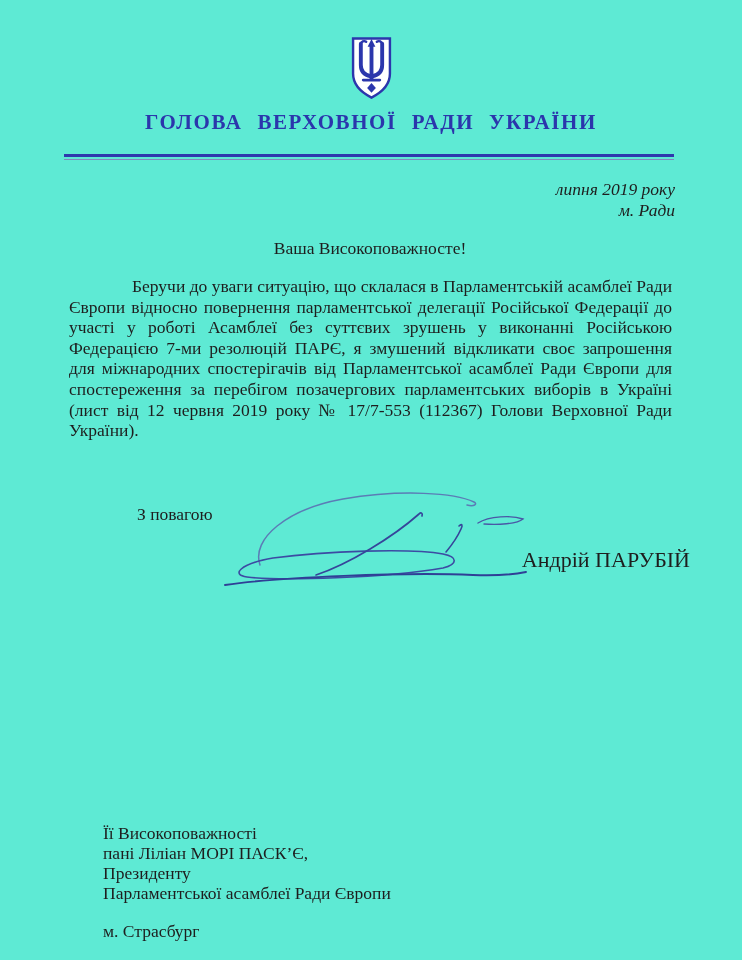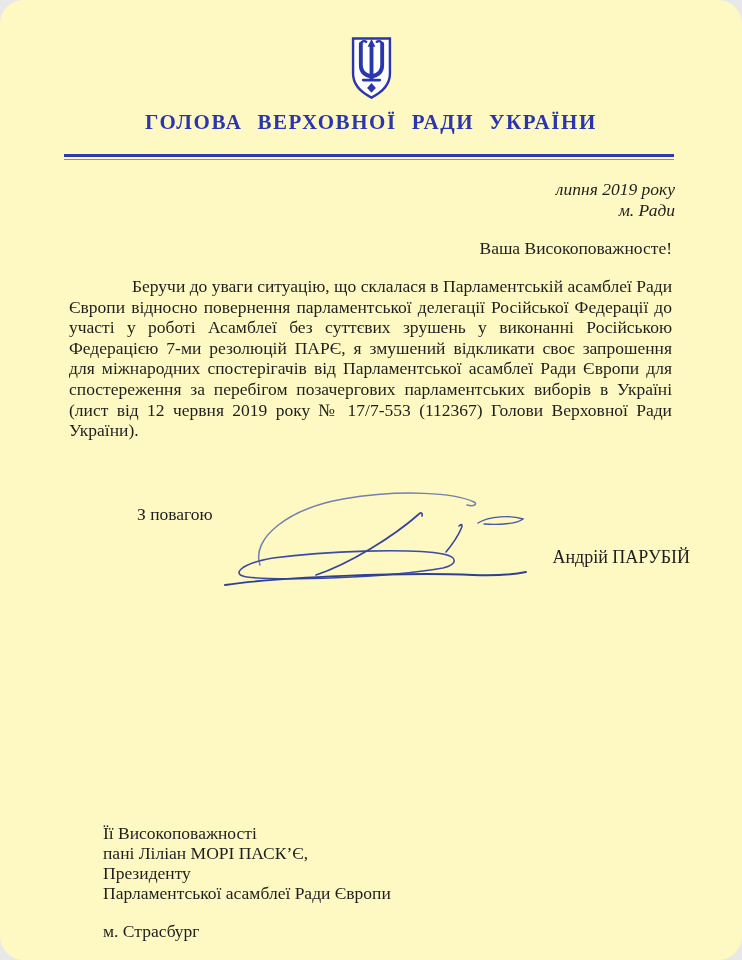--- a/index.html
+++ b/index.html
@@ -1,25 +1,24 @@
 <!DOCTYPE html>
 <html><head>
 <meta charset="utf-8">
 <style>
   html, body { margin: 0; padding: 0; background: #e8e8e8; }
   .paper {
     position: relative;
     width: 742px;
     height: 960px;
     margin: 0 auto;
-    background: #fef9c3;
+    background: #5eead4;
     font-family: "Liberation Serif", "DejaVu Serif", serif;
     color: #1e1e1e;
     overflow: hidden;
-    border-radius: 24px;
   }
 
   
   .emblem {
     position: absolute;
     left: 349px; top: 36px;
     width: 45px; height: 64px;
   }
   .org-title {
     position: absolute;
@@ -53,21 +52,21 @@
     font-size: 17.5px;
     line-height: 21px;
     font-style: italic;
   }
 
   
   .salutation {
     position: absolute;
     left: 68px; top: 238px;
     width: 604px;
-    text-align: right;
+    text-align: center;
     font-size: 17.5px;
   }
 
   
   .body-text {
     position: absolute;
     left: 69px; top: 276px;
     width: 603px;
     font-size: 17.5px;
     line-height: 20.6px;
@@ -84,21 +83,21 @@
     margin-top: 32px;
   }
   .signature-wrap {
     position: absolute;
     left: 215px; top: 485px;
     width: 320px; height: 110px;
   }
   .signer-name {
     position: absolute;
     right: 52px; top: 547px;
-    font-size: 18px;
+    font-size: 22px;
     text-align: right;
     white-space: nowrap;
   }
 
   
   .addressee {
     position: absolute;
     left: 103px; top: 823px;
     font-size: 17.5px;
     line-height: 20px;

